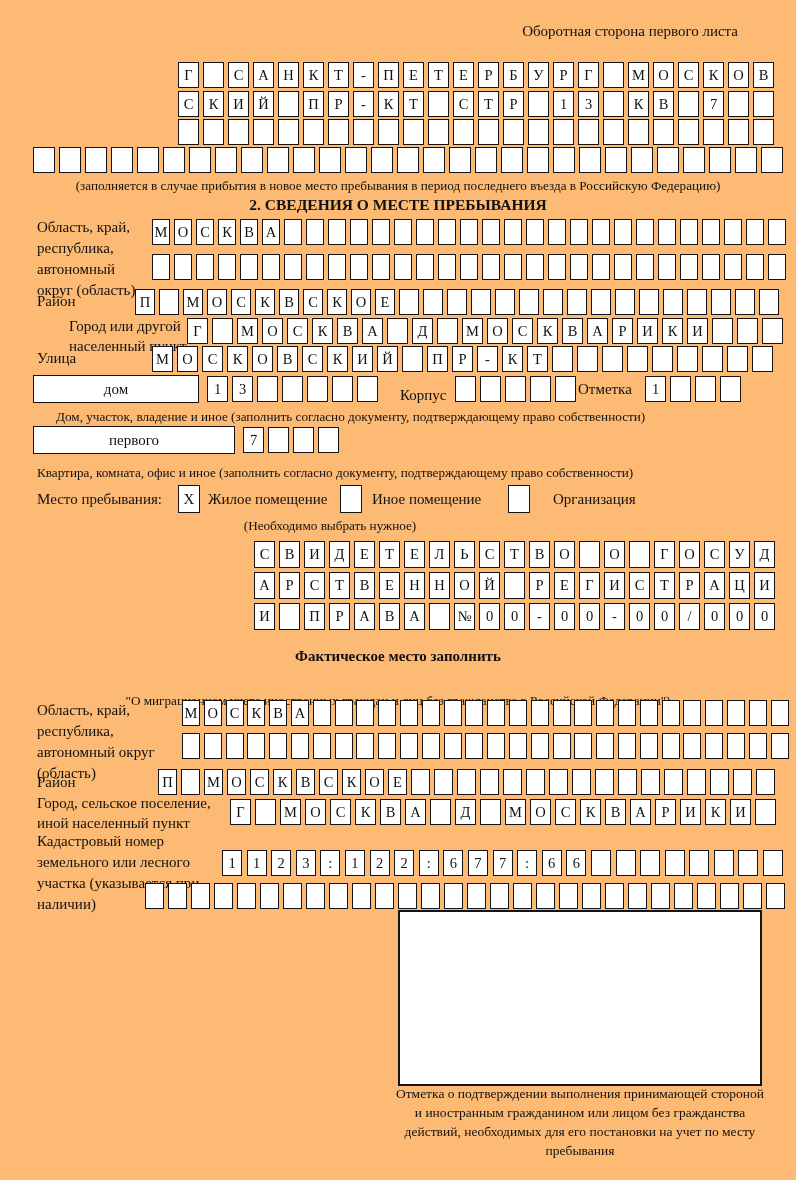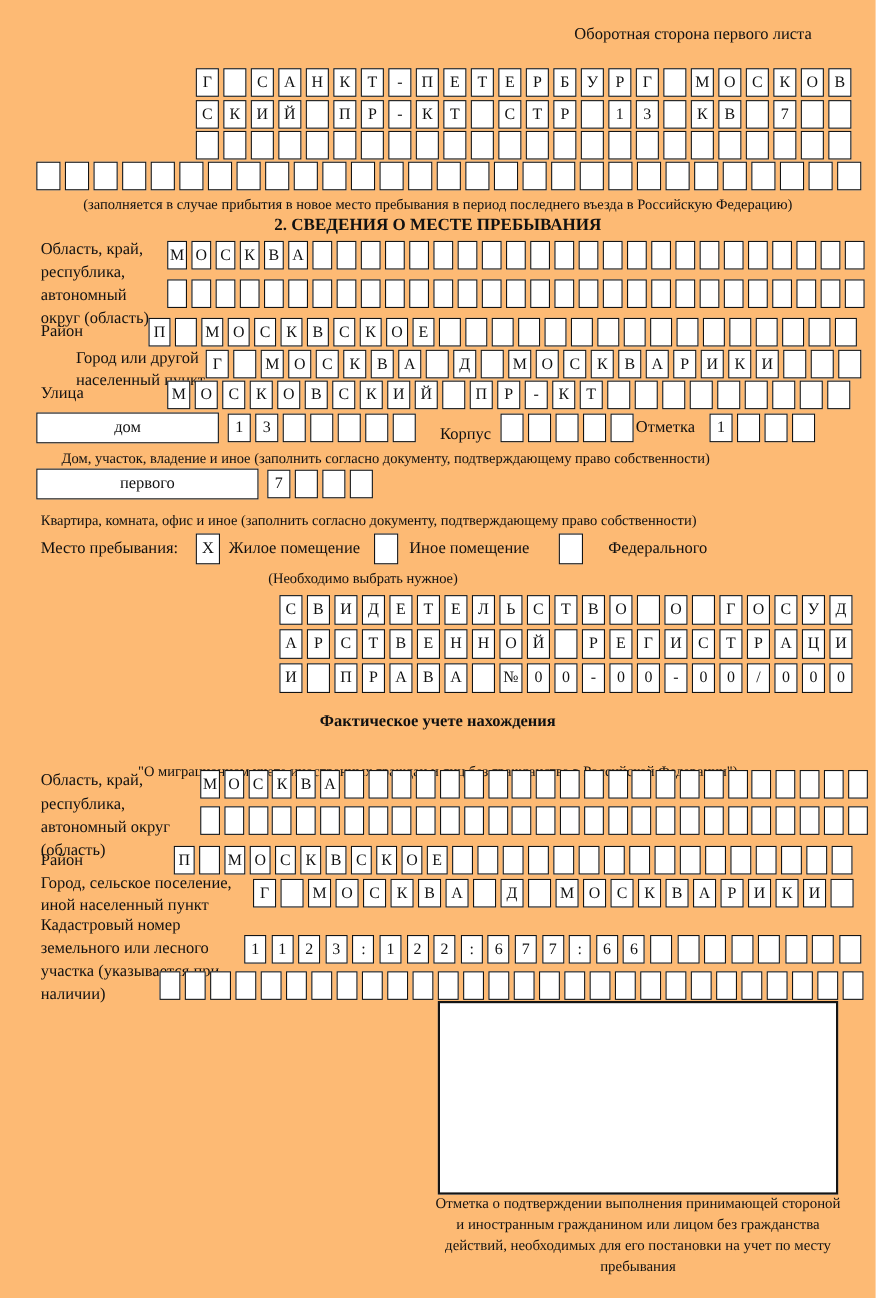--- a/index.html
+++ b/index.html
@@ -346,21 +346,21 @@
       <div class="cell"></div>
     </div>
   <div class="cap" style="left:37px;top:464px;">Квартира, комната, офис и иное (заполнить согласно документу, подтверждающему право собственности)</div>
 
   <div class="lbl" style="left:37px;top:489px;">Место пребывания:</div>
   <div class="checkcell" style="left:178px;top:485px;">X</div>
   <div class="lbl" style="left:208px;top:489px;">Жилое помещение</div>
   <div class="checkcell" style="left:340px;top:485px;"></div>
   <div class="lbl" style="left:372px;top:489px;">Иное помещение</div>
   <div class="checkcell" style="left:508px;top:485px;"></div>
-  <div class="lbl" style="left:553px;top:489px;">Федерального</div>
+  <div class="lbl" style="left:553px;top:489px;">Организация</div>
   <div class="cap center" style="left:170px;top:517px;width:320px;">(Необходимо выбрать нужное)</div>
 
   <div class="cellrow tall" style="left:254px;top:541px;--cw:21px;">
       <div class="cell">С</div>
       <div class="cell">В</div>
       <div class="cell">И</div>
       <div class="cell">Д</div>
       <div class="cell">Е</div>
       <div class="cell">Т</div>
       <div class="cell">Е</div>
@@ -419,21 +419,21 @@
       <div class="cell">0</div>
       <div class="cell">-</div>
       <div class="cell">0</div>
       <div class="cell">0</div>
       <div class="cell">/</div>
       <div class="cell">0</div>
       <div class="cell">0</div>
       <div class="cell">0</div>
     </div>
 
-  <div class="title" style="top:648px;font-size:15px;">Фактическое учете нахождения</div>
+  <div class="title" style="top:648px;font-size:15px;">Фактическое место заполнить</div>
   <div class="cap center" style="left:0;right:0;top:692px;">"О миграционном учете иностранных граждан и лиц без гражданства в Российской Федерации")</div>
 
   <div class="lbl" style="left:37px;top:700px;width:140px;">Область, край, республика, автономный округ (область)</div>
   <div class="cellrow" style="left:182px;top:700px;--cw:18px;gap:3.8px;">
       <div class="cell">М</div>
       <div class="cell">О</div>
       <div class="cell">С</div>
       <div class="cell">К</div>
       <div class="cell">В</div>
       <div class="cell">А</div>

